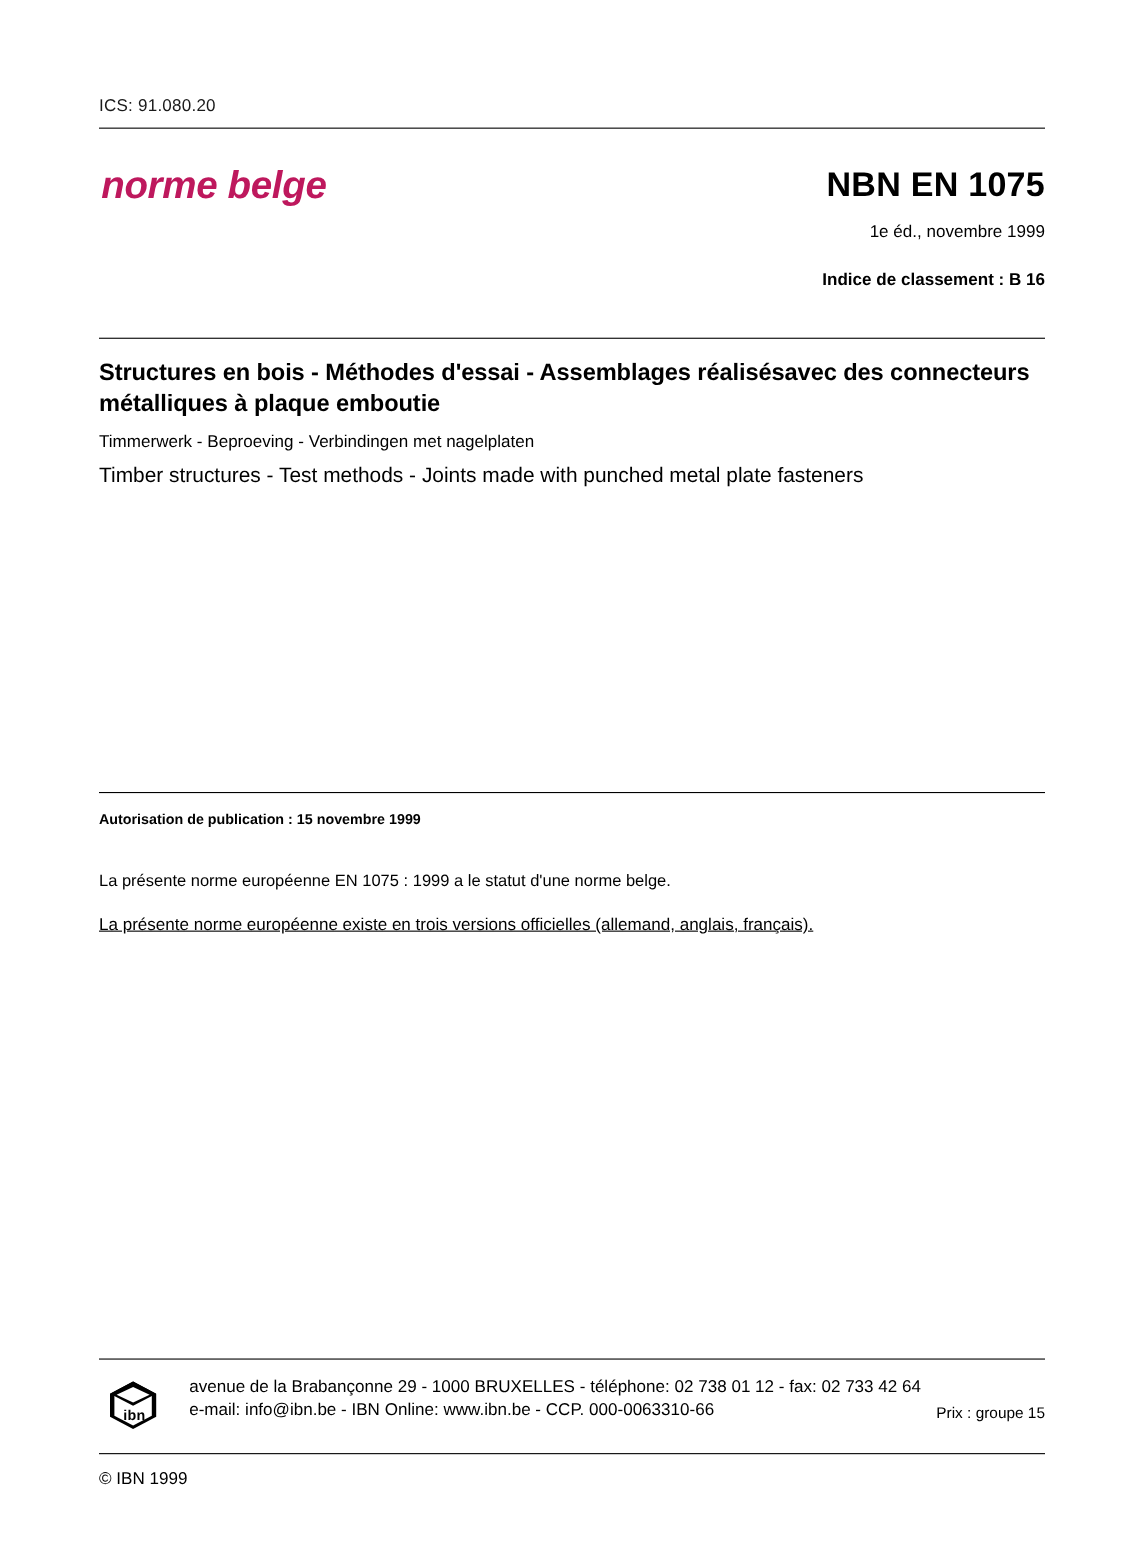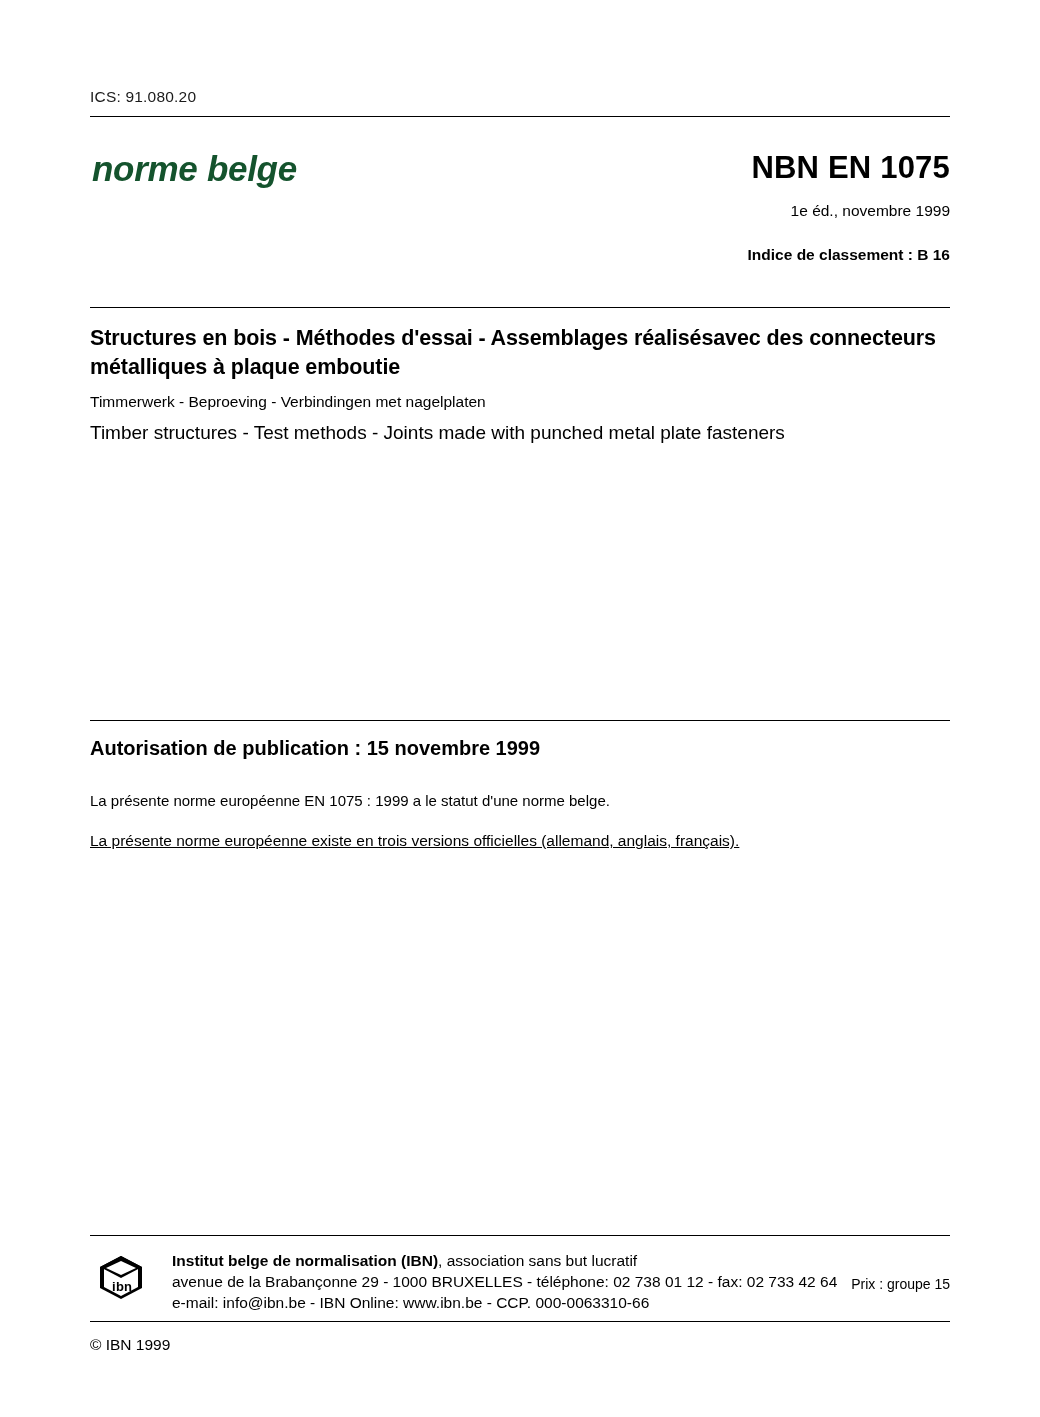--- a/index.html
+++ b/index.html
@@ -51,21 +51,21 @@
   .rule-bottom { top: 1305px; }
 
   .brand {
     position: absolute;
     top: 130px;
     left: 2px;
     font-style: italic;
     font-weight: bold;
     font-size: 35px;
     line-height: 45px;
-    color: #14532d;
+    color: #be185d;
     letter-spacing: -0.3px;
   }
 
   .std-number {
     position: absolute;
     top: 134px;
     right: 0;
     font-size: 31px;
     font-weight: bold;
     letter-spacing: 0.2px;
@@ -107,21 +107,21 @@
     position: absolute;
     top: 406px;
     left: 0;
     font-size: 19px;
   }
 
   .pub-auth {
     position: absolute;
     top: 721px;
     left: 0;
-    font-size: 20px;
+    font-size: 13px;
     font-weight: bold;
   }
   .pub-note1 {
     position: absolute;
     top: 776px;
     left: 0;
     font-size: 15px;
   }
   .pub-note2 {
     position: absolute;
@@ -208,23 +208,20 @@
           <polygon points="23,2 44,13 44,34 23,45 2,34 2,13" fill="#000000"></polygon>
           <polygon points="23,6 40,15 40,33 23,42 6,33 6,15" fill="#ffffff"></polygon>
           <polygon points="23,2 44,13 23,24 2,13" fill="#000000"></polygon>
           <polygon points="23,7 38,14 23,21 8,14" fill="#ffffff"></polygon>
           <text x="14" y="37" font-family="Liberation Sans, sans-serif" font-size="13" font-weight="bold" fill="#000000">i</text>
           <text x="18" y="37" font-family="Liberation Sans, sans-serif" font-size="13" font-weight="bold" fill="#000000">b</text>
           <text x="26" y="37" font-family="Liberation Sans, sans-serif" font-size="13" font-weight="bold" fill="#000000">n</text>
         </svg>
       </div>
       <div class="footer-text">
-        <div>
-          <span class="org">Institut belge de normalisation (IBN)</span><span>,  association sans but lucratif</span>
-        </div>
         <div>avenue de la Brabançonne 29 - 1000 BRUXELLES - téléphone: 02 738 01 12 - fax: 02 733 42 64</div>
         <div>e-mail: info@ibn.be  - IBN Online: www.ibn.be - CCP. 000-0063310-66</div>
       </div>
     </div>
 
     <div class="rule rule-bottom"></div>
 
     <div class="copyright">© IBN 1999</div>
     <div class="price">Prix : groupe 15</div>
 

